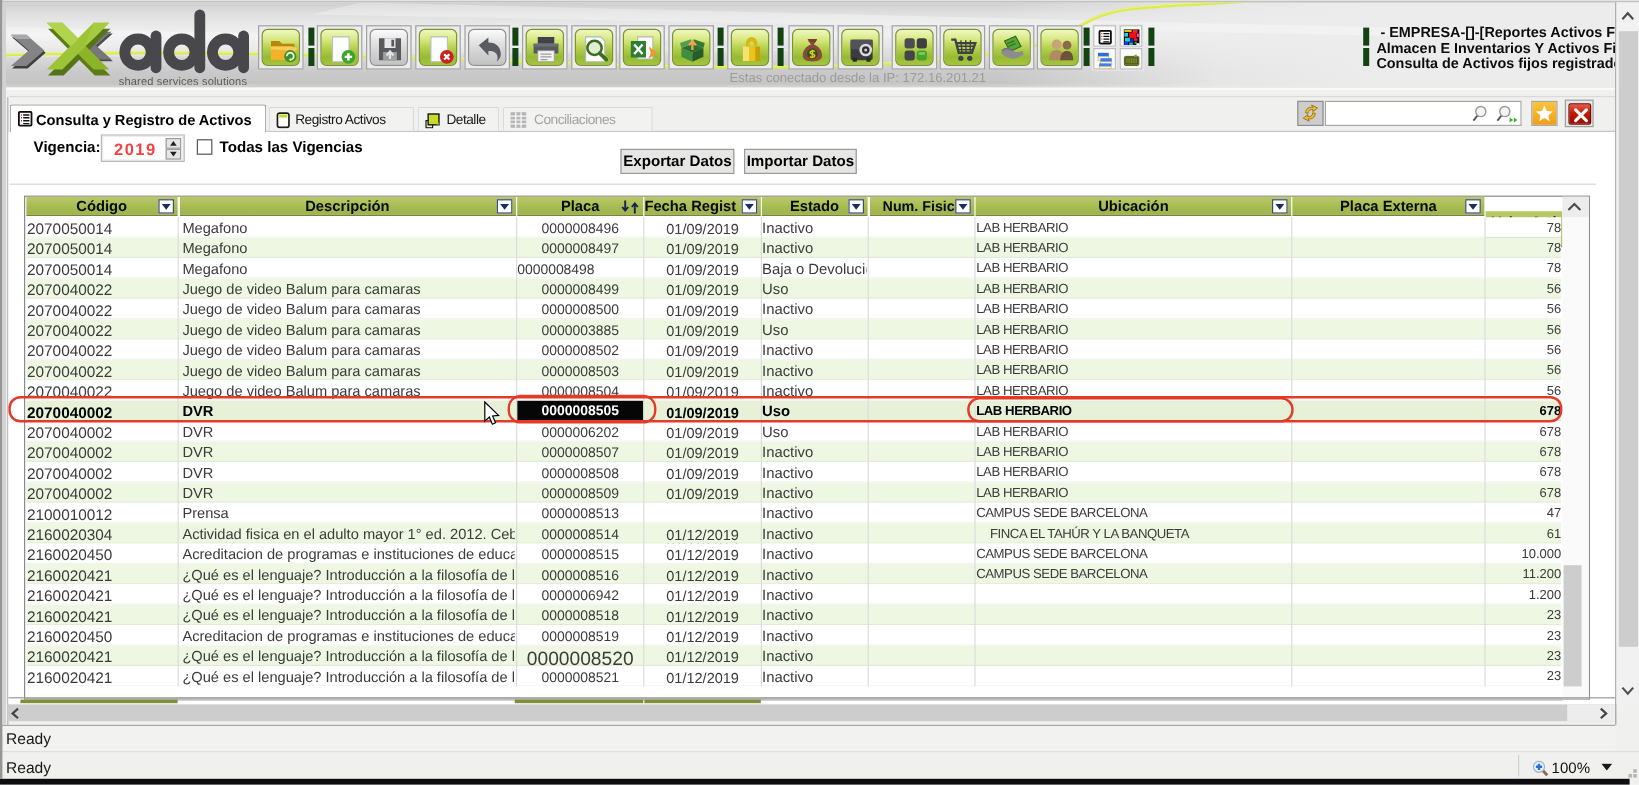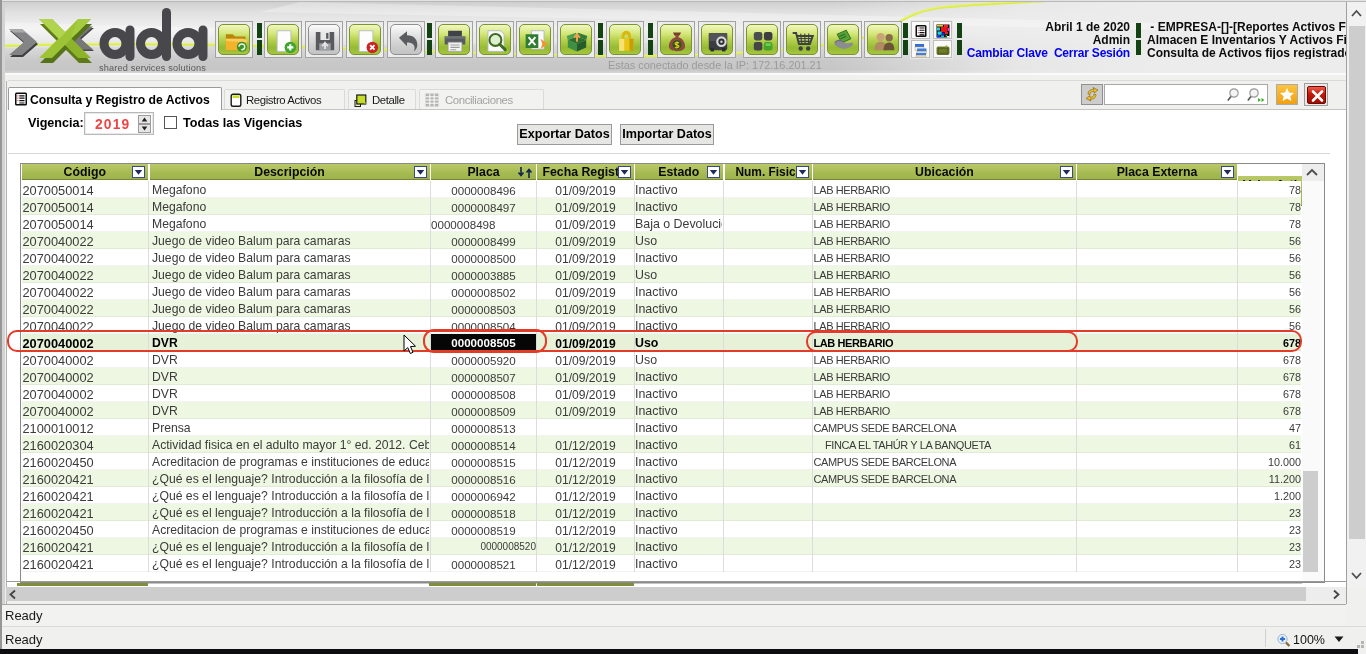--- a/index.html
+++ b/index.html
@@ -248,22 +248,20 @@
         <rect x="2" y="12.4" width="10" height="1.4" fill="#fff" stroke="#c9a44a" stroke-width="0.5"></rect>
       </svg></div>
 <div class="a" style="left:933px;top:38px;width:19px;height:18px;background:#fafafa;border:1px solid #bdbdbd;box-shadow:0 0 0 1px #e8e8e8;padding:1.5px">
 <svg width="14" height="14" viewBox="0 0 14 14">
         <rect x="1" y="4" width="12" height="7.5" rx="1" fill="#7e8f2e" stroke="#4e5a1a" stroke-width="0.8"></rect>
         <rect x="2.2" y="5.2" width="9.6" height="5" fill="none" stroke="#3c4614" stroke-width="0.7"></rect>
         <path d="M4,5.5 L4,10 M6,5.5 L6,10 M8,5.5 L8,10 M10,5.5 L10,10" stroke="#55631e" stroke-width="0.8"></path>
         <path d="M9,3 L11,2.2 L11.6,4 L9.6,4.6 Z" fill="#9aa83c"></path>
       </svg></div>
 <div class="a" style="left:608px;top:57px;font-size:10.9px;color:#9b9b9b">Estas conectado desde la IP: 172.16.201.21</div>
-<div class="a bold" style="left:960px;top:19px;width:170px;text-align:right;font-size:12px;line-height:12.8px;color:#0c0c0c;white-space:nowrap">
-Abril 1 de 2020<br>Admin<br><span style="color:#0200ef;letter-spacing:-0.2px">Cambiar Clave&nbsp; Cerrar Sesión</span></div>
 <div class="a bold" style="left:1147px;top:19px;width:199px;text-align:left;font-size:12px;line-height:12.8px;color:#0c0c0c;white-space:nowrap;overflow:hidden">
 &nbsp;- EMPRESA-[]-[Reportes Activos F<br>Almacen E Inventarios Y Activos Fi<br>Consulta de Activos fijos registrado</div>
 </div>
 <div class="a" style="left:2px;top:72.5px;width:1344px;height:2px;background:#fafafa"></div>
 <div class="a" style="left:8px;top:80px;width:1338px;height:1px;background:#dadada"></div>
 <div class="a" style="left:6px;top:81px;width:1px;height:523px;background:#b2b2b2"></div>
 <div class="a" style="left:7px;top:110px;width:1339px;height:477px;background:#ffffff"></div>
 <div class="a" style="left:222px;top:109px;width:1124px;height:1px;background:#c4c4c4"></div>
 <div class="a" style="left:8px;top:87px;width:214px;height:23px;background:#ffffff;border:1px solid #9a9a9a;border-bottom:none;border-radius:2px 2px 0 0">
 <svg class="a" style="left:5px;top:4px" width="14" height="14" viewBox="0 0 13 14">
@@ -354,21 +352,21 @@
   </div>
 <div class="a" style="left:413.5px;top:165.5px;width:13px;height:12px;background:#fff;border:1px solid #394a80">
 <svg style="display:block" width="11" height="10" viewBox="0 0 11 10">
       <path d="M1.8,3 L9.2,3 L5.5,7.8 Z" fill="#1b2c5e"></path>
     </svg>
   </div>
 <div class="a" style="left:431px;top:163.5px;width:105px;height:16.5px;background:linear-gradient(180deg,#bac968,#a6ba52 60%,#9fb34c);border-bottom:1.5px solid #75843a;overflow:hidden">
     <div class="a bold" style="left:0;top:1.5px;width:105px;text-align:center;font-size:12.3px;color:#0a0a0a;white-space:nowrap;overflow:hidden">Placa</div>
   </div>
 <div class="a" style="left:537px;top:163.5px;width:97px;height:16.5px;background:linear-gradient(180deg,#bac968,#a6ba52 60%,#9fb34c);border-bottom:1.5px solid #75843a;overflow:hidden">
-    <div class="a bold" style="left:0;top:1.5px;width:82px;text-align:right;font-size:12.3px;color:#0a0a0a;white-space:nowrap;overflow:hidden">Fecha Regist</div>
+    <div class="a bold" style="left:0;top:1.5px;width:82px;text-align:left;font-size:12.3px;color:#0a0a0a;white-space:nowrap;overflow:hidden">Fecha Regist</div>
   </div>
 <div class="a" style="left:618px;top:165.5px;width:13px;height:12px;background:#fff;border:1px solid #394a80">
 <svg style="display:block" width="11" height="10" viewBox="0 0 11 10">
       <path d="M1.8,3 L9.2,3 L5.5,7.8 Z" fill="#1b2c5e"></path>
     </svg>
   </div>
 <div class="a" style="left:635px;top:163.5px;width:87.5px;height:16.5px;background:linear-gradient(180deg,#bac968,#a6ba52 60%,#9fb34c);border-bottom:1.5px solid #75843a;overflow:hidden">
     <div class="a bold" style="left:0;top:1.5px;width:87.5px;text-align:center;font-size:12.3px;color:#0a0a0a;white-space:nowrap;overflow:hidden">Estado</div>
   </div>
 <div class="a" style="left:706.5px;top:165.5px;width:13px;height:12px;background:#fff;border:1px solid #394a80">
@@ -484,21 +482,21 @@
 <div class="a" style="left:152px;top:336.0px;width:277px;font-size:12.2px;font-weight:bold;color:#000;white-space:nowrap;overflow:hidden">DVR</div>
 <div class="a" style="left:431px;top:334.0px;width:105px;height:16px;background:#060606"></div>
 <div class="a bold" style="left:431px;top:336.0px;width:105px;text-align:center;font-size:11.6px;color:#fff">0000008505</div>
 <div class="a" style="left:537px;top:336.5px;width:97px;text-align:center;font-size:12.1px;font-weight:bold;color:#000">01/09/2019</div>
 <div class="a" style="left:635px;top:336.0px;width:87px;font-size:12.4px;font-weight:bold;color:#000;white-space:nowrap;overflow:hidden">Uso</div>
 <div class="a" style="left:813.5px;top:336.5px;font-size:11px;letter-spacing:-0.4px;font-weight:bold;color:#000">LAB HERBARIO</div>
 <div class="a" style="left:1238px;top:336.5px;width:63px;text-align:right;font-size:10.8px;font-weight:bold;color:#000">678</div>
 <div class="a" style="left:21.5px;top:350.5px;width:1279.5px;height:17.0px;background:#ffffff;box-shadow:inset 0 -1px 0 rgba(90,90,90,0.07)"></div>
 <div class="a" style="left:22.5px;top:353.0px;font-size:12.8px;font-weight:normal;color:#3b3b3b">2070040002</div>
 <div class="a" style="left:152px;top:353.0px;width:277px;font-size:12.2px;font-weight:normal;color:#3b3b3b;white-space:nowrap;overflow:hidden">DVR</div>
-<div class="a" style="left:431px;top:353.5px;width:105px;text-align:center;font-size:11.6px;font-weight:normal;color:#3b3b3b">0000005920</div>
+<div class="a" style="left:431px;top:353.5px;width:105px;text-align:center;font-size:11.6px;font-weight:normal;color:#3b3b3b">0000006202</div>
 <div class="a" style="left:537px;top:353.5px;width:97px;text-align:center;font-size:12.1px;font-weight:normal;color:#3b3b3b">01/09/2019</div>
 <div class="a" style="left:635px;top:353.0px;width:87px;font-size:12.4px;font-weight:normal;color:#3b3b3b;white-space:nowrap;overflow:hidden">Uso</div>
 <div class="a" style="left:813.5px;top:353.5px;font-size:11px;letter-spacing:-0.4px;font-weight:normal;color:#3b3b3b">LAB HERBARIO</div>
 <div class="a" style="left:1238px;top:353.5px;width:63px;text-align:right;font-size:10.8px;font-weight:normal;color:#3b3b3b">678</div>
 <div class="a" style="left:21.5px;top:367.5px;width:1279.5px;height:17.0px;background:#edf7e1;box-shadow:inset 0 -1px 0 rgba(90,90,90,0.07)"></div>
 <div class="a" style="left:22.5px;top:370.0px;font-size:12.8px;font-weight:normal;color:#3b3b3b">2070040002</div>
 <div class="a" style="left:152px;top:370.0px;width:277px;font-size:12.2px;font-weight:normal;color:#3b3b3b;white-space:nowrap;overflow:hidden">DVR</div>
 <div class="a" style="left:431px;top:370.5px;width:105px;text-align:center;font-size:11.6px;font-weight:normal;color:#3b3b3b">0000008507</div>
 <div class="a" style="left:537px;top:370.5px;width:97px;text-align:center;font-size:12.1px;font-weight:normal;color:#3b3b3b">01/09/2019</div>
 <div class="a" style="left:635px;top:370.0px;width:87px;font-size:12.4px;font-weight:normal;color:#3b3b3b;white-space:nowrap;overflow:hidden">Inactivo</div>
@@ -572,21 +570,21 @@
 <div class="a" style="left:22.5px;top:523.0px;font-size:12.8px;font-weight:normal;color:#3b3b3b">2160020450</div>
 <div class="a" style="left:152px;top:523.0px;width:277px;font-size:12.2px;font-weight:normal;color:#3b3b3b;white-space:nowrap;overflow:hidden">Acreditacion de programas e instituciones de educac</div>
 <div class="a" style="left:431px;top:523.5px;width:105px;text-align:center;font-size:11.6px;font-weight:normal;color:#3b3b3b">0000008519</div>
 <div class="a" style="left:537px;top:523.5px;width:97px;text-align:center;font-size:12.1px;font-weight:normal;color:#3b3b3b">01/12/2019</div>
 <div class="a" style="left:635px;top:523.0px;width:87px;font-size:12.4px;font-weight:normal;color:#3b3b3b;white-space:nowrap;overflow:hidden">Inactivo</div>
 <div class="a" style="left:813.5px;top:523.5px;font-size:11px;letter-spacing:-0.4px;font-weight:normal;color:#3b3b3b"></div>
 <div class="a" style="left:1238px;top:523.5px;width:63px;text-align:right;font-size:10.8px;font-weight:normal;color:#3b3b3b">23</div>
 <div class="a" style="left:21.5px;top:537.5px;width:1279.5px;height:17.0px;background:#edf7e1;box-shadow:inset 0 -1px 0 rgba(90,90,90,0.07)"></div>
 <div class="a" style="left:22.5px;top:540.0px;font-size:12.8px;font-weight:normal;color:#3b3b3b">2160020421</div>
 <div class="a" style="left:152px;top:540.0px;width:277px;font-size:12.2px;font-weight:normal;color:#3b3b3b;white-space:nowrap;overflow:hidden">¿Qué es el lenguaje? Introducción a la filosofía de l</div>
-<div class="a" style="left:431px;top:540.5px;width:105px;text-align:right;font-size:10px;font-weight:normal;color:#3b3b3b">0000008520</div>
+<div class="a" style="left:431px;top:540.5px;width:105px;text-align:center;font-size:16px;font-weight:normal;color:#3b3b3b">0000008520</div>
 <div class="a" style="left:537px;top:540.5px;width:97px;text-align:center;font-size:12.1px;font-weight:normal;color:#3b3b3b">01/12/2019</div>
 <div class="a" style="left:635px;top:540.0px;width:87px;font-size:12.4px;font-weight:normal;color:#3b3b3b;white-space:nowrap;overflow:hidden">Inactivo</div>
 <div class="a" style="left:813.5px;top:540.5px;font-size:11px;letter-spacing:-0.4px;font-weight:normal;color:#3b3b3b"></div>
 <div class="a" style="left:1238px;top:540.5px;width:63px;text-align:right;font-size:10.8px;font-weight:normal;color:#3b3b3b">23</div>
 <div class="a" style="left:21.5px;top:554.5px;width:1279.5px;height:17.0px;background:#ffffff;box-shadow:inset 0 -1px 0 rgba(90,90,90,0.07)"></div>
 <div class="a" style="left:22.5px;top:557.0px;font-size:12.8px;font-weight:normal;color:#3b3b3b">2160020421</div>
 <div class="a" style="left:152px;top:557.0px;width:277px;font-size:12.2px;font-weight:normal;color:#3b3b3b;white-space:nowrap;overflow:hidden">¿Qué es el lenguaje? Introducción a la filosofía de l</div>
 <div class="a" style="left:431px;top:557.5px;width:105px;text-align:center;font-size:11.6px;font-weight:normal;color:#3b3b3b">0000008521</div>
 <div class="a" style="left:537px;top:557.5px;width:97px;text-align:center;font-size:12.1px;font-weight:normal;color:#3b3b3b">01/12/2019</div>
 <div class="a" style="left:635px;top:557.0px;width:87px;font-size:12.4px;font-weight:normal;color:#3b3b3b;white-space:nowrap;overflow:hidden">Inactivo</div>

